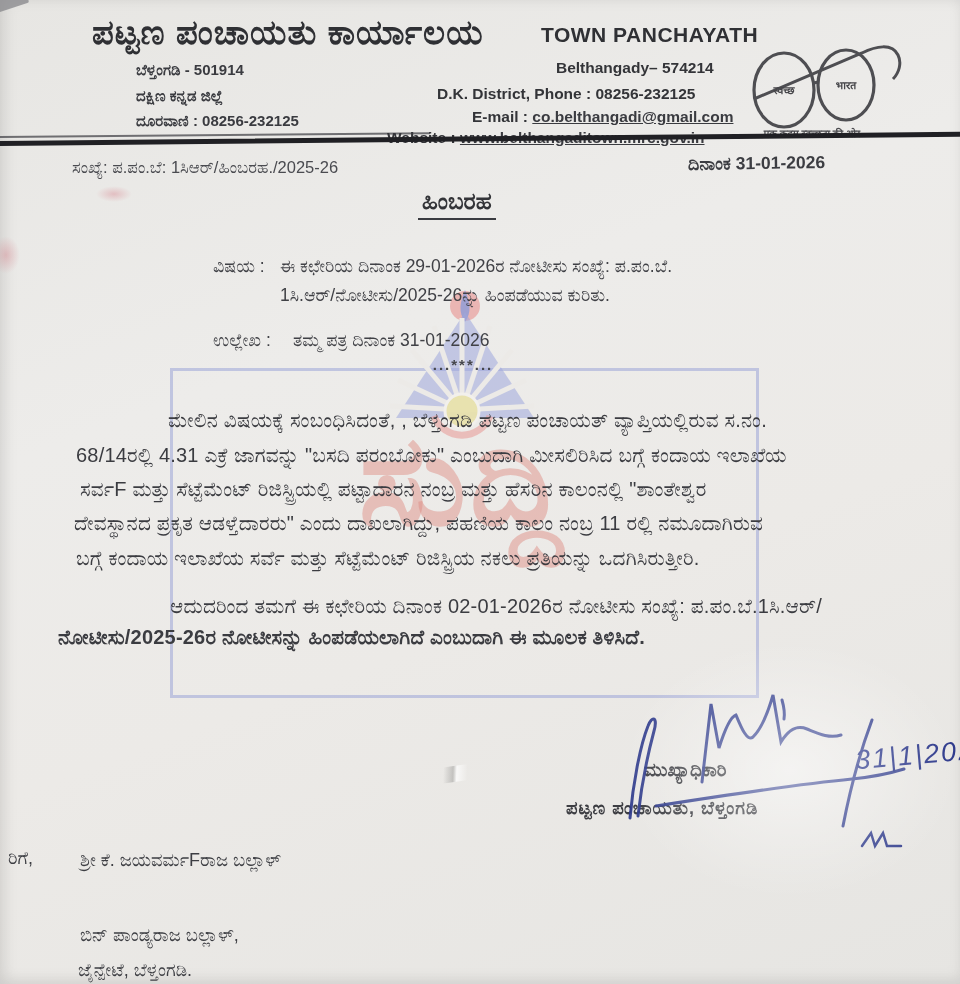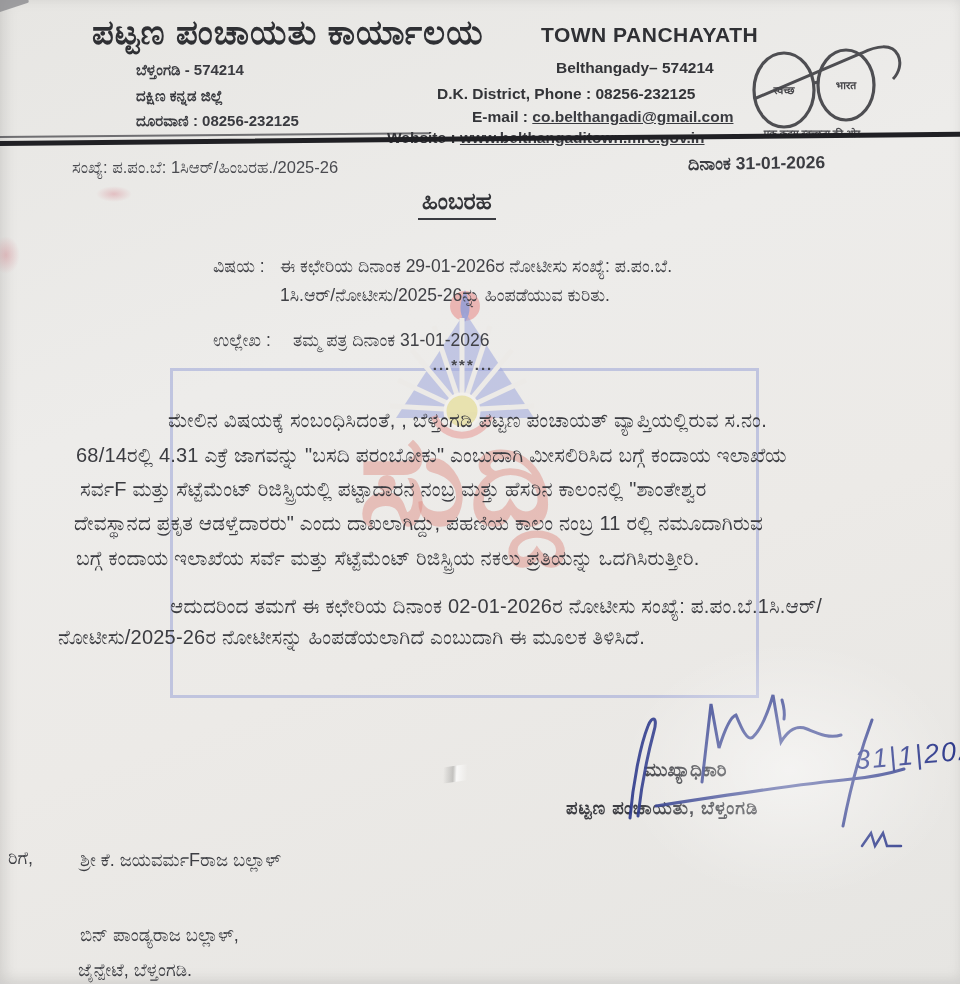--- a/index.html
+++ b/index.html
@@ -71,21 +71,21 @@
       <circle cx="80" cy="123" r="17" fill="rgba(232,226,172,0.95)" stroke="#f2f0ec" stroke-width="3"></circle>
       <path d="M52 128 A 30 30 0 0 0 108 128" fill="none" stroke="rgba(232,158,155,0.6)" stroke-width="7"></path>
     </svg>
 
     <div class="wm-word1">ಸುದ್ದಿ</div>
   </div>
 
   <div class="abs org-en" style="left:541px;top:23px;">TOWN PANCHAYATH</div>
   <div class="abs org-kn" style="left:92px;top:13px;">ಪಟ್ಟಣ ಪಂಚಾಯತು ಕಾರ್ಯಾಲಯ</div>
 
-  <div class="abs hleft" style="left:136px;top:61px;">ಬೆಳ್ತಂಗಡಿ - 574214</div>
+  <div class="abs hleft" style="left:136px;top:61px;">ಬೆಳ್ತಂಗಡಿ - 501914</div>
   <div class="abs hleft" style="left:136px;top:87px;">ದಕ್ಷಿಣ ಕನ್ನಡ ಜಿಲ್ಲೆ</div>
   <div class="abs hleft" style="left:136px;top:112px;">ದೂರವಾಣಿ : 08256-232125</div>
 
   <div class="abs hright" style="left:556px;top:59px;">Belthangady– 574214</div>
   <div class="abs hright" style="left:437px;top:85px;">D.K. District, Phone : 08256-232125</div>
   <div class="abs hright" style="left:472px;top:108px;"><span>E-mail :</span> <span class="ulink">co.belthangadi@gmail.com</span></div>
   <div class="abs hright" style="left:387px;top:129px;"><span>Website :</span> <span class="ulink">www.belthangaditown.mrc.gov.in</span></div>
 
   <svg class="abs" style="left:742px;top:33px;" width="170" height="112" viewBox="0 0 170 112">
     <ellipse cx="42" cy="57" rx="30" ry="37" fill="none" stroke="#4e4e52" stroke-width="3.2"></ellipse>
@@ -114,21 +114,21 @@
 
   <div class="abs sep" style="left:408px;top:356px;width:110px;text-align:center;">...***...</div>
 
   <div class="abs bline" style="left:168px;top:409px;">ಮೇಲಿನ ವಿಷಯಕ್ಕೆ ಸಂಬಂಧಿಸಿದಂತೆ, , ಬೆಳ್ತಂಗಡಿ ಪಟ್ಟಣ ಪಂಚಾಯತ್ ವ್ಯಾಪ್ತಿಯಲ್ಲಿರುವ ಸ.ನಂ.</div>
   <div class="abs bline" style="left:76px;top:444px;">68/14ರಲ್ಲಿ 4.31 ಎಕ್ರೆ ಜಾಗವನ್ನು "ಬಸದಿ ಪರಂಬೋಕು" ಎಂಬುದಾಗಿ ಮೀಸಲಿರಿಸಿದ ಬಗ್ಗೆ ಕಂದಾಯ ಇಲಾಖೆಯ</div>
   <div class="abs bline" style="left:80px;top:478px;">ಸರ್ವF ಮತ್ತು ಸೆಟ್ಟೆಮೆಂಟ್ ರಿಜಿಸ್ಟ್ರಿಯಲ್ಲಿ ಪಟ್ಟಾದಾರನ ನಂಬ್ರ ಮತ್ತು ಹೆಸರಿನ ಕಾಲಂನಲ್ಲಿ "ಶಾಂತೇಶ್ವರ</div>
   <div class="abs bline" style="left:74px;top:512px;">ದೇವಸ್ಥಾನದ ಪ್ರಕೃತ ಆಡಳ್ತೆದಾರರು" ಎಂದು ದಾಖಲಾಗಿದ್ದು, ಪಹಣಿಯ ಕಾಲಂ ನಂಬ್ರ 11 ರಲ್ಲಿ ನಮೂದಾಗಿರುವ</div>
   <div class="abs bline" style="left:76px;top:547px;">ಬಗ್ಗೆ ಕಂದಾಯ ಇಲಾಖೆಯ ಸರ್ವೆ ಮತ್ತು ಸೆಟ್ಟೆಮೆಂಟ್ ರಿಜಿಸ್ಟ್ರಿಯ ನಕಲು ಪ್ರತಿಯನ್ನು ಒದಗಿಸಿರುತ್ತೀರಿ.</div>
 
   <div class="abs bline" style="left:170px;top:595px;">ಆದುದರಿಂದ ತಮಗೆ ಈ ಕಛೇರಿಯ ದಿನಾಂಕ 02-01-2026ರ ನೋಟೀಸು ಸಂಖ್ಯೆ: ಪ.ಪಂ.ಬೆ.1ಸಿ.ಆರ್/</div>
-  <div class="abs bline" style="left:58px;top:626px;">ನೋಟೀಸು/2025-26ರ ನೋಟೀಸನ್ನು ಹಿಂಪಡೆಯಲಾಗಿದೆ ಎಂಬುದಾಗಿ ಈ ಮೂಲಕ ತಿಳಿಸಿದೆ.</div>
+  <div class="abs bline" style="left:58px;top:626px;font-weight:bold;">ನೋಟೀಸು/2025-26ರ ನೋಟೀಸನ್ನು ಹಿಂಪಡೆಯಲಾಗಿದೆ ಎಂಬುದಾಗಿ ಈ ಮೂಲಕ ತಿಳಿಸಿದೆ.</div>
 
   <div class="abs sig-printed1" style="left:644px;top:759px;">ಮುಖ್ಯಾಧಿಕಾರಿ</div>
   <div class="abs sig-printed2" style="left:566px;top:798px;">ಪಟ್ಟಣ ಪಂಚಾಯತು, ಬೆಳ್ತಂಗಡಿ</div>
 
   <svg class="abs" style="left:600px;top:686px;" width="360" height="172" viewBox="0 0 360 172">
     <g fill="none" stroke="#2e3a8c" stroke-width="3" stroke-linecap="round" opacity="0.92">
       <path d="M30 132 C33 98 40 60 48 40 C52 29 58 31 54 45 C50 60 42 94 38 130"></path>
       <path d="M102 96 C106 62 109 36 111 18 L119 62 C124 46 130 31 136 29 C141 41 147 56 153 51 C159 45 167 30 173 9 L181 56 C189 43 197 39 207 43 C217 47 229 53 241 49"></path>
       <path d="M56 120 C120 110 200 98 252 93 C272 91 288 88 304 83"></path>
       <path d="M243 140 C250 104 260 66 272 34"></path>

